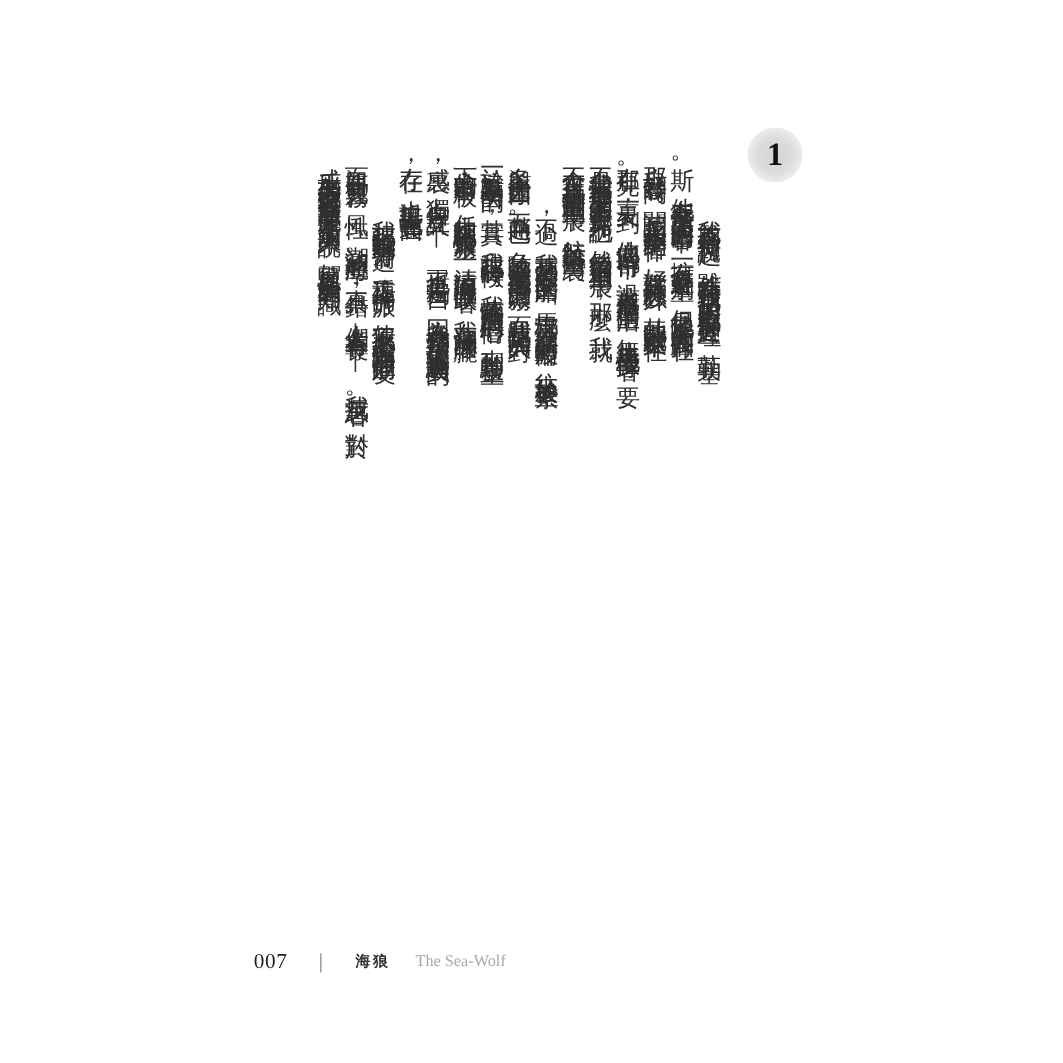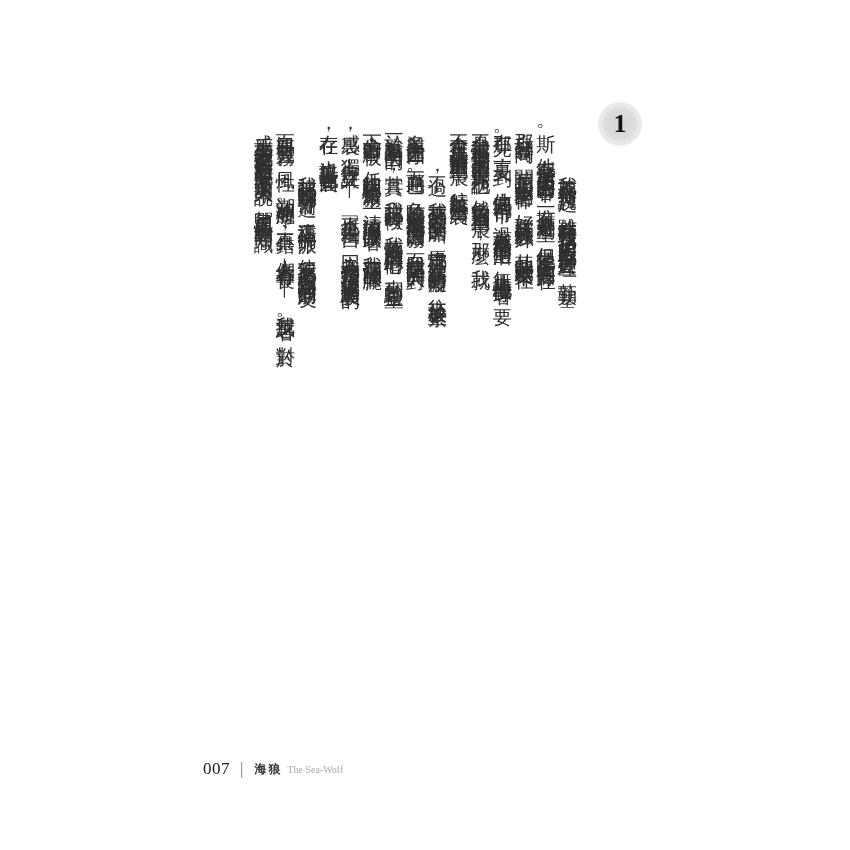--- a/index.html
+++ b/index.html
@@ -65,21 +65,21 @@
     .indent {
       padding-top: 42px;
     }
     .footer {
       position: absolute;
       left: 203px;
       top: 757px;
       height: 24px;
       display: flex;
       align-items: center;
-      gap: 1px;
+      gap: 16px;
     }
     .page-num {
       font-family: "Liberation Serif", "DejaVu Serif", serif;
       font-size: 17px;
       color: #222;
       letter-spacing: 0.5px;
     }
     .sep {
       font-family: "Liberation Serif", serif;
       font-size: 17px;
@@ -89,21 +89,21 @@
     .book-cn {
       font-family: "DejaVu Serif", serif;
       font-size: 12px;
       font-weight: bold;
       color: #333;
       letter-spacing: 2px;
       margin-right: 4px;
     }
     .book-en {
       font-family: "Liberation Serif", "DejaVu Serif", serif;
-      font-size: 10px;
+      font-size: 13px;
       color: #a8a8a8;
     }
   </style>
 </head>
 <body>
 
 <div class="page">
 
   <div class="chapter-badge">
     <span class="chapter-number">1</span>

